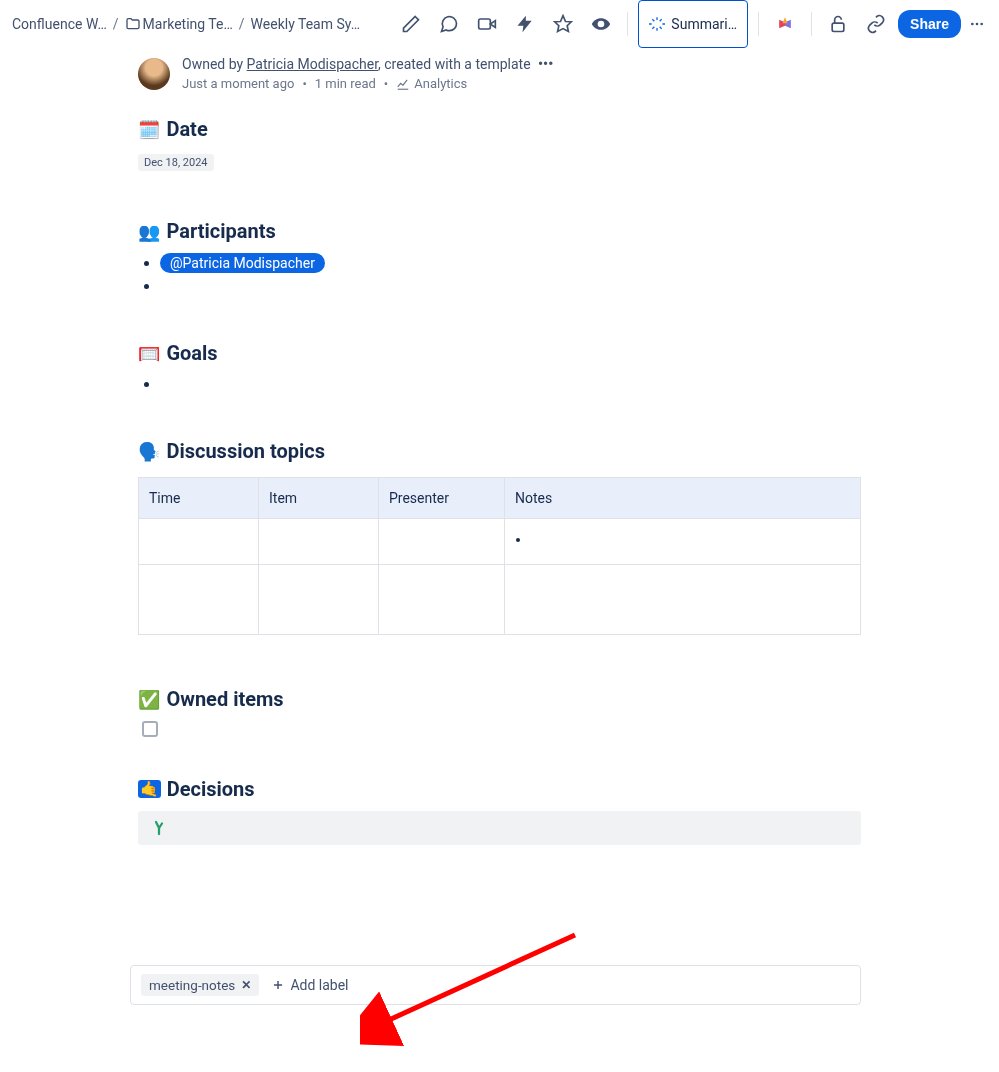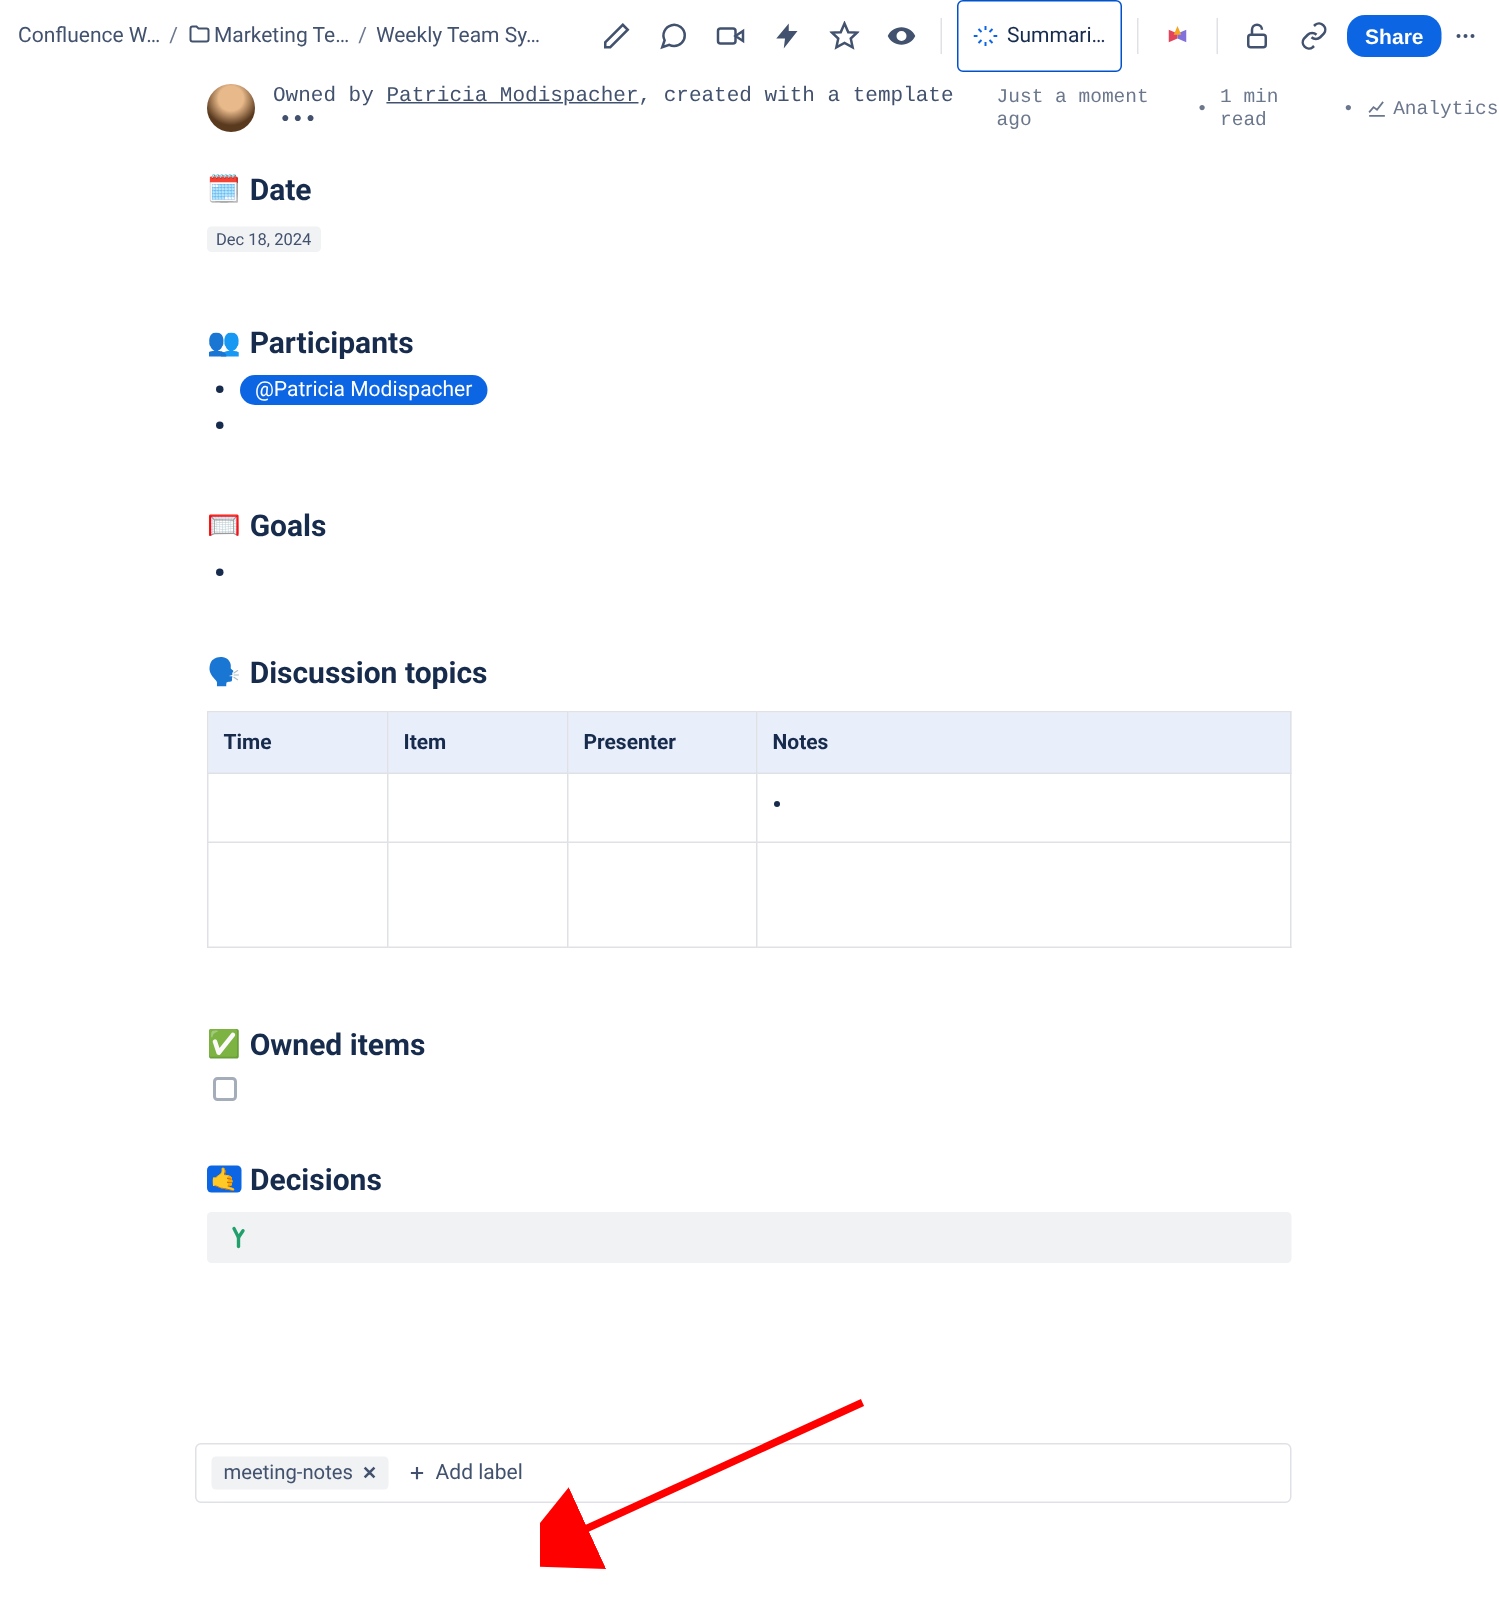--- a/index.html
+++ b/index.html
@@ -87,21 +87,21 @@
   align-items: center;
   gap: 12px;
   padding: 8px 0;
   margin-left: 138px;
 }
 .avatar {
   width: 32px; height: 32px; border-radius: 50%;
   background: radial-gradient(circle at 50% 30%, #e8b98a 30%, #5a3a1f 65%);
   flex-shrink: 0;
 }
-.meta-text { font-size: 14px; color: #42526E; display:flex; flex-direction:row; gap:4px;font-family:Liberation Mono, monospace;}
+.meta-text { font-size: 14px; color: #42526E; display:flex; flex-direction:column; gap:4px;}
 .meta-text .owner { color: #42526E; }
 .meta-text a { color: #42526E; text-decoration: underline; cursor:pointer;}
 .meta-line2 {
   display: flex; align-items: center; gap: 8px; font-size: 13px; color: #6B778C;
 }
 .meta-dot { color: #6B778C; }
 .analytics { display: inline-flex; align-items: center; gap: 4px; cursor:pointer;}
 .more-menu { cursor:pointer; color:#42526E; font-weight:bold; padding:0 4px;}
 
 
@@ -151,21 +151,21 @@
 
 table.topics {
   width: 100%;
   border-collapse: collapse;
   margin-top: 14px;
 }
 table.topics th {
   background: #E9EEFB;
   text-align: left;
   font-size: 14px;
-  font-weight: 700;
+  font-weight: 400;
   color: #172B4D;
   padding: 12px 10px;
   border: 1px solid #DFE1E6;
 }
 table.topics td {
   border: 1px solid #DFE1E6;
   padding: 12px 10px;
   font-size: 14px;
   height: 46px;
   vertical-align: top;

